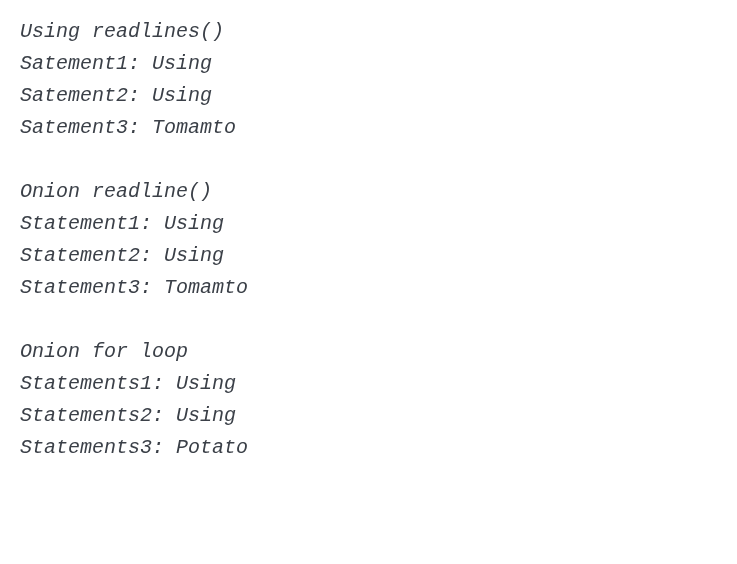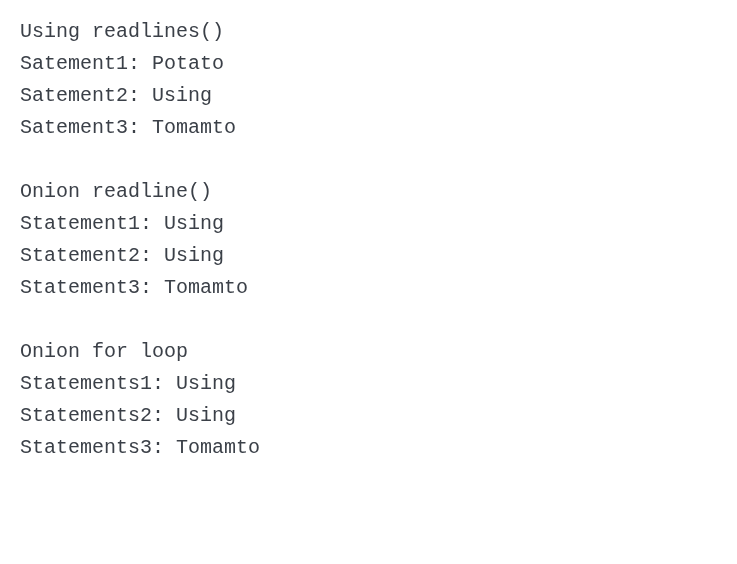--- a/index.html
+++ b/index.html
@@ -6,34 +6,35 @@
       margin: 0;
       padding: 16px 20px;
       background: #ffffff;
       font-family: Consolas, 'Courier New', monospace;
       font-size: 20px;
       line-height: 1.6;
       color: #3b4048;
     }
     .line {
       white-space: pre;
+      font-style: italic;
     }
     .blank {
       height: 1.6em;
     }
   </style>
 </head>
 <body>
 
 <div class="line">Using readlines()</div>
-<div class="line">Satement1: Potato</div>
+<div class="line">Satement1: Using</div>
 <div class="line">Satement2: Using</div>
 <div class="line">Satement3: Tomamto</div>
 <div class="blank"></div>
 <div class="line">Onion readline()</div>
 <div class="line">Statement1: Using</div>
 <div class="line">Statement2: Using</div>
 <div class="line">Statement3: Tomamto</div>
 <div class="blank"></div>
 <div class="line">Onion for loop</div>
 <div class="line">Statements1: Using</div>
 <div class="line">Statements2: Using</div>
-<div class="line">Statements3: Tomamto</div>
+<div class="line">Statements3: Potato</div>
 
 </body></html>

